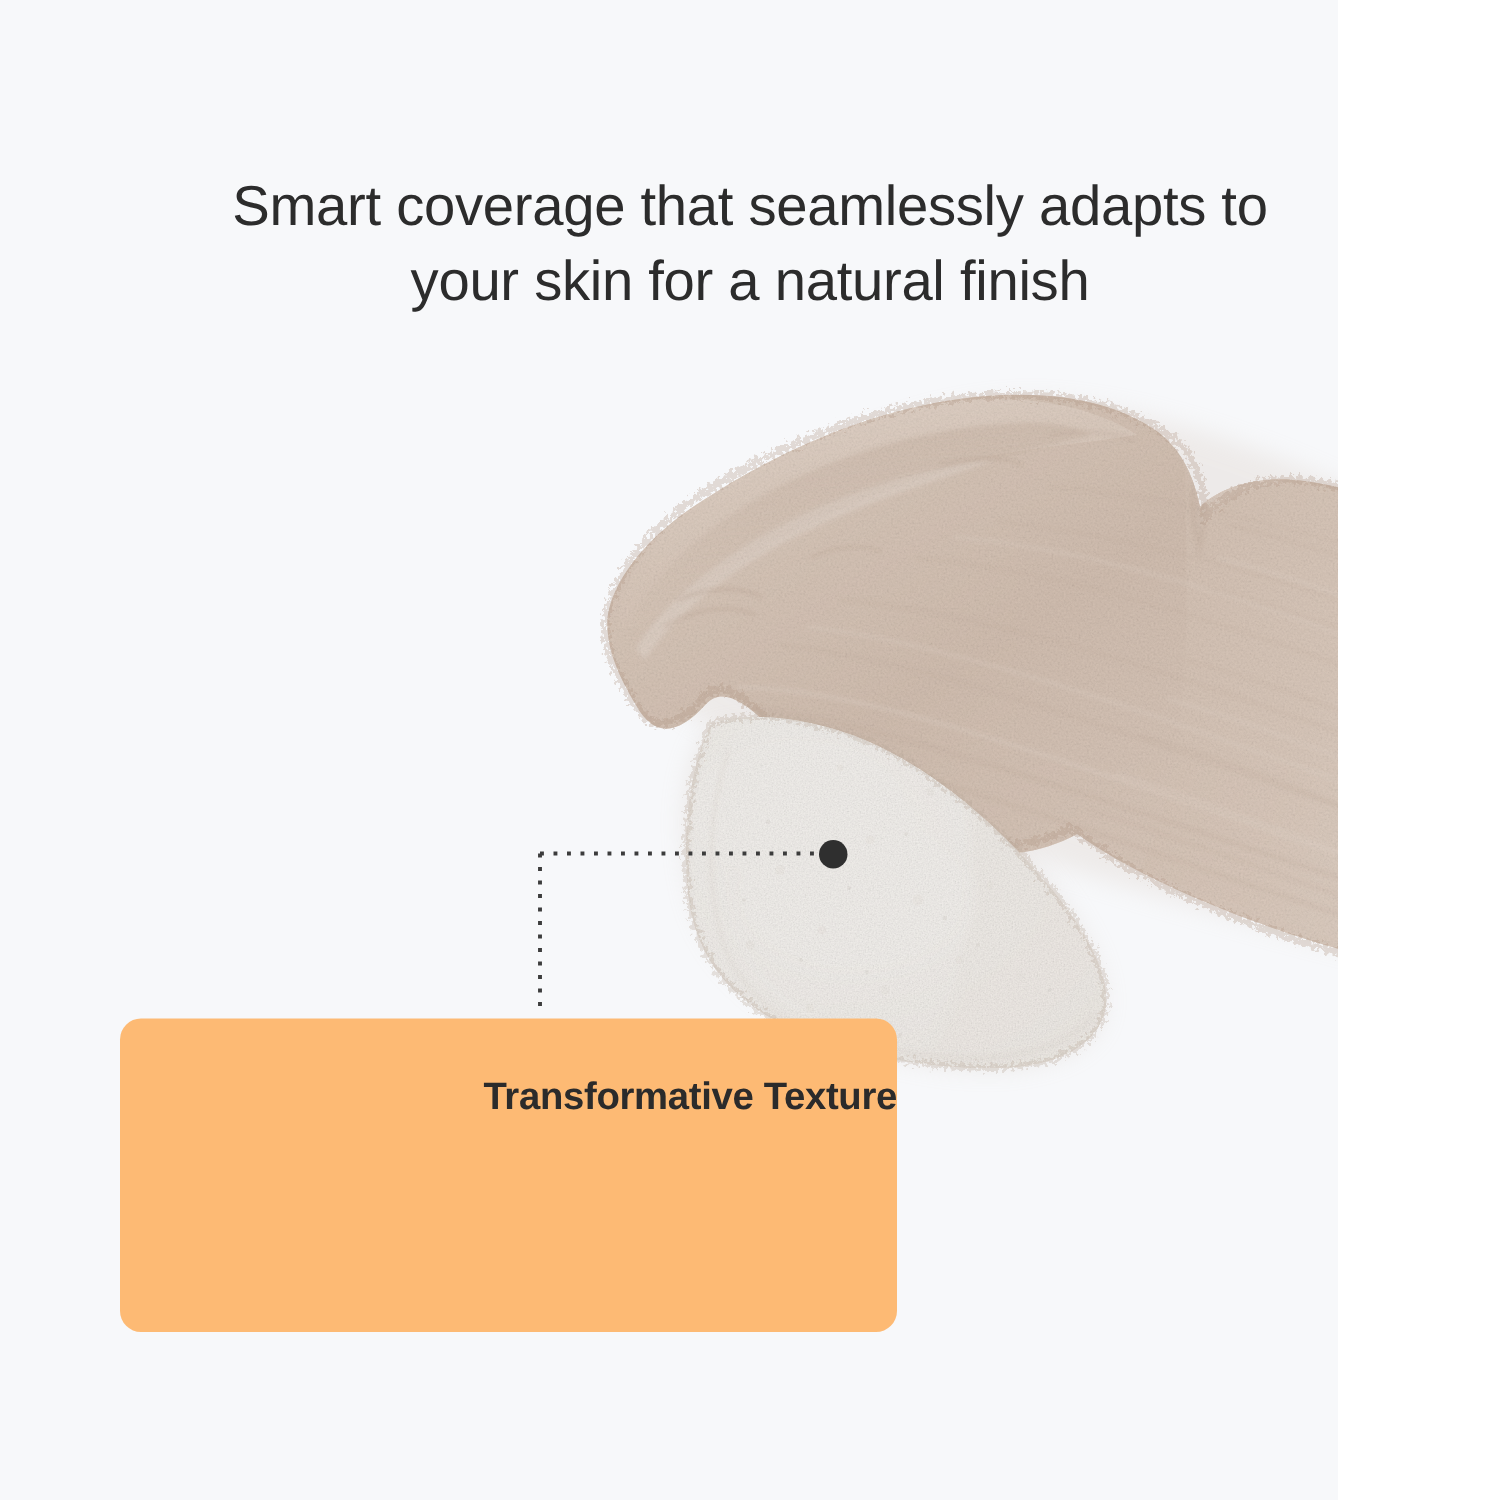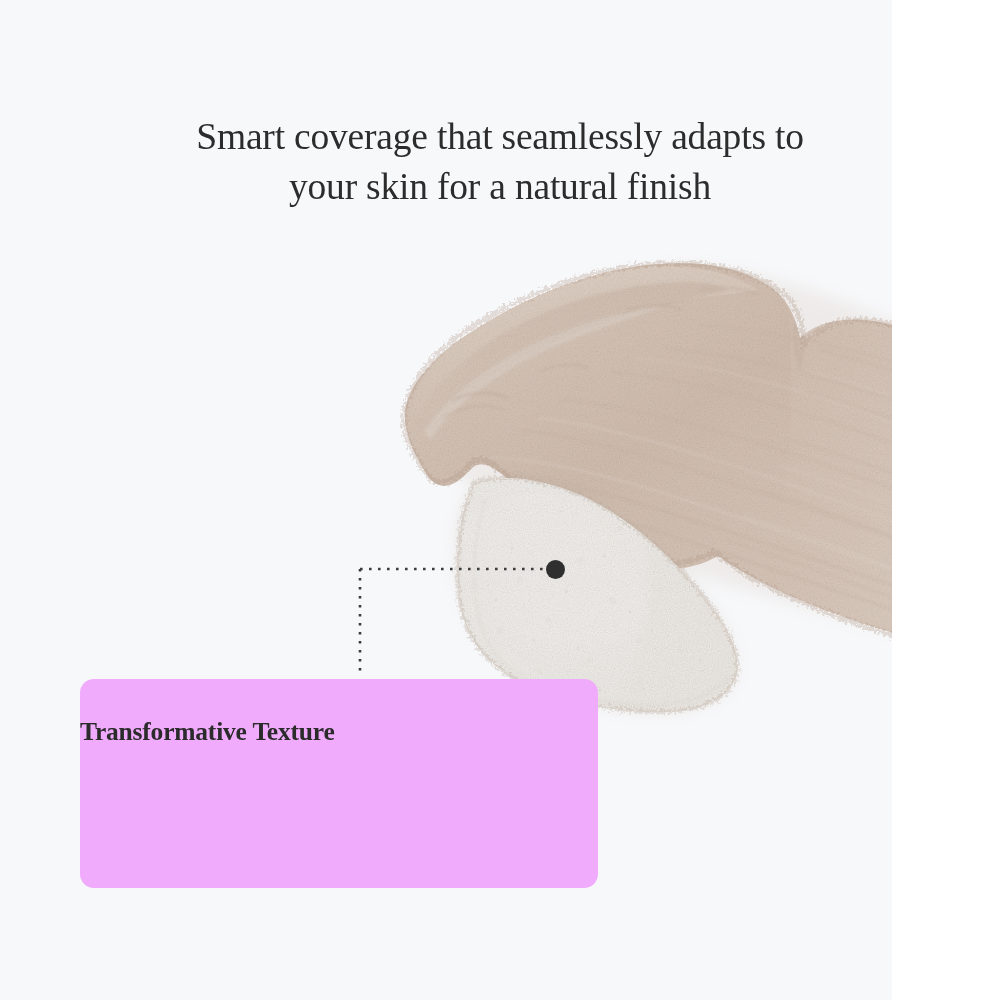--- a/index.html
+++ b/index.html
@@ -7,21 +7,20 @@
   html, body {
     width:1000px; height:1000px;
     font-family:"Liberation Sans", sans-serif;
   }
 
   #stage {
     position:relative;
     width:892px; height:1000px;
     background:#f7f8fa;
     overflow:hidden;
-    font-family:Liberation Serif, serif;
   }
 
   
   #headline {
     position:absolute;
     left:0; top:112px;
     width:1000px;
     text-align:center;
     font-size:37.5px;
     font-weight:400;
@@ -48,23 +47,23 @@
     width:19px; height:19px;
     border-radius:50%;
     background:#2f2f2f;
   }
 
   
   #card {
     position:absolute;
     left:80px; top:679px;
     width:518px; height:209px;
-    background:#f0abfc;
+    background:#fdba74;
     border-radius:14px;
-    text-align:left;
+    text-align:right;
   }
   #card-title {
     margin-top:38px;
     font-size:25.5px;
     font-weight:700;
     letter-spacing:-0.2px;
     color:#2b2b2b;
   }
   #card-body {
     margin-top:22px;

